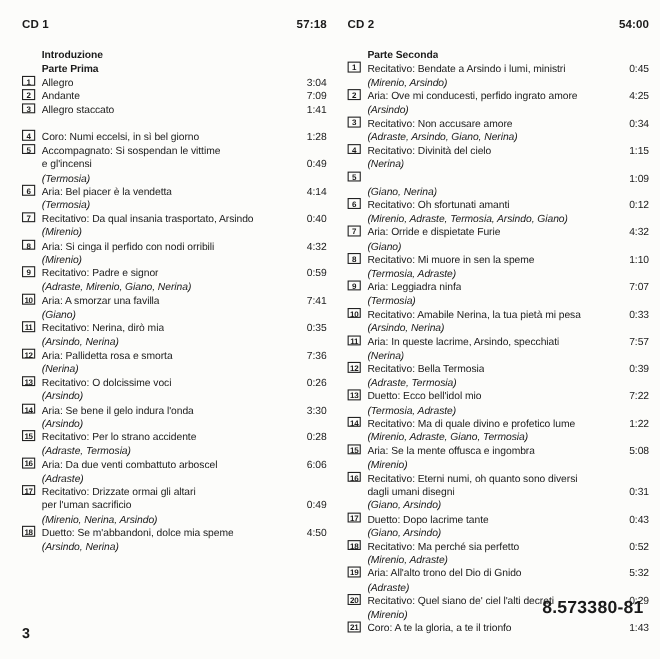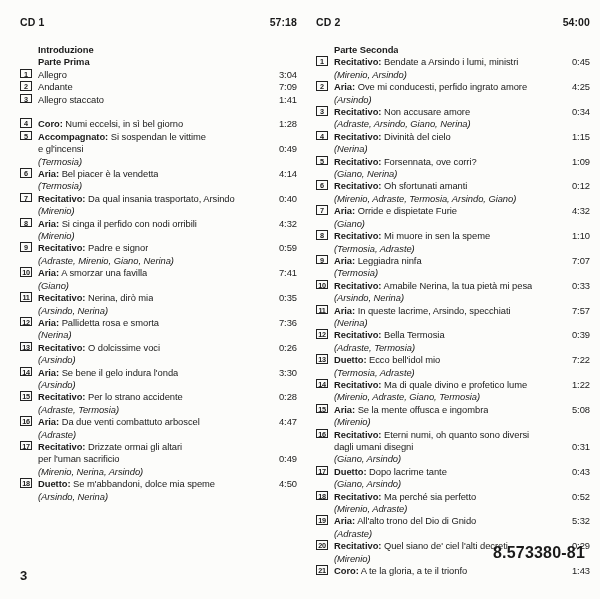--- a/index.html
+++ b/index.html
@@ -22,21 +22,21 @@
   .tracks{font-size:9.4px;line-height:12.4px;letter-spacing:-0.05px;}
   .tline{display:flex;align-items:baseline;white-space:nowrap;}
   .numcell{flex:none;width:18px;}
   .numbox{
     display:inline-block;width:12px;height:9.5px;line-height:10px;
     border:1px solid #222;box-sizing:border-box;
     font-size:7.3px;font-weight:bold;text-align:center;
     position:relative;top:-1px;letter-spacing:-0.3px;
   }
   .ttext{flex:0 1 auto;overflow:hidden;}
-  .ttext b{font-weight:bold;text-align:right;}
+  .ttext b{font-weight:normal;text-align:right;}
   .cast{font-style:italic;}
   .bold{font-weight:bold;}
   .time{margin-left:auto;padding-left:5px;flex:none;}
   .gap{height:12.4px;}
   .page-number{
     position:absolute;left:20px;top:569px;
     font-size:13px;font-weight:bold;line-height:14px;
   }
   .catalog-number{
     position:absolute;right:15px;top:544px;
@@ -213,21 +213,21 @@
           </div>
           <div class="tline">
             <span class="numcell"></span>
             <span class="ttext cast">(Adraste, Termosia)</span>
           </div>
         </div>
         <div class="track">
           <div class="tline">
             <span class="numcell"><span class="numbox">16</span></span>
             <span class="ttext"><b>Aria:</b> Da due venti combattuto arboscel</span>
-            <span class="time">4:47</span>
+            <span class="time">6:06</span>
           </div>
           <div class="tline">
             <span class="numcell"></span>
             <span class="ttext cast">(Adraste)</span>
           </div>
         </div>
         <div class="track">
           <div class="tline">
             <span class="numcell"><span class="numbox">17</span></span>
             <span class="ttext"><b>Recitativo:</b> Drizzate ormai gli altari</span>
@@ -306,21 +306,20 @@
             <span class="time">1:15</span>
           </div>
           <div class="tline">
             <span class="numcell"></span>
             <span class="ttext cast">(Nerina)</span>
           </div>
         </div>
         <div class="track">
           <div class="tline">
             <span class="numcell"><span class="numbox">5</span></span>
-            <span class="ttext"><b>Recitativo:</b> Forsennata, ove corri?</span>
             <span class="time">1:09</span>
           </div>
           <div class="tline">
             <span class="numcell"></span>
             <span class="ttext cast">(Giano, Nerina)</span>
           </div>
         </div>
         <div class="track">
           <div class="tline">
             <span class="numcell"><span class="numbox">6</span></span>

